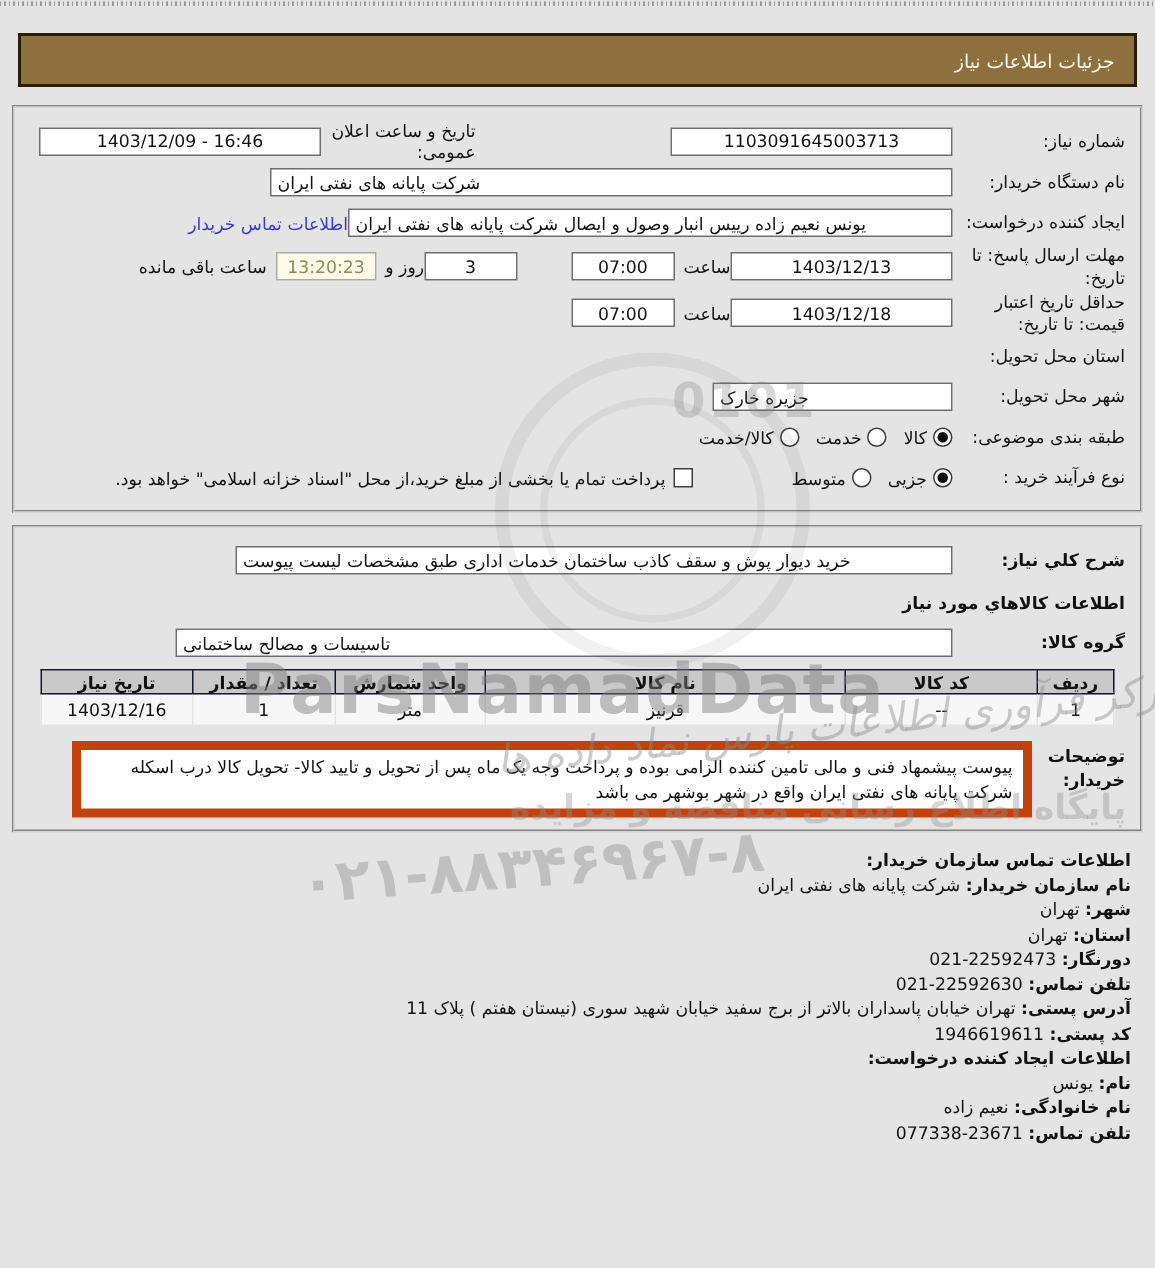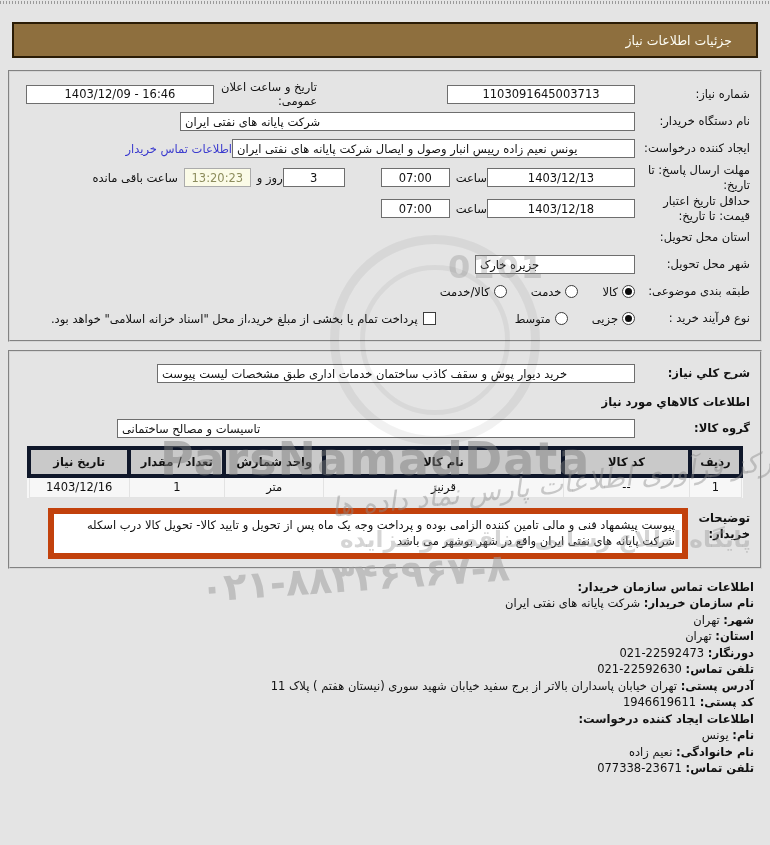--- a/index.html
+++ b/index.html
@@ -11,21 +11,21 @@
     color:#111;
     direction:rtl;
     position:relative;
   }
   .dotline { height:3px; margin-top:1px;
     background-image:repeating-linear-gradient(90deg,#9a9a9a 0 1px,transparent 1px 3px); }
 
   .page-header {
     margin:18px 12px 12px 12px; height:36px; line-height:34px;
     background:#8e6f3e; border:2px solid #2a1c06; color:#fdfdf4;
-    padding-right:24px; font-size:12.5px;
+    padding-right:13px; font-size:12.5px;
   }
 
   .panel {
     border:2px groove #d6d6d6; margin:0 8px 8px 8px; padding:8px 10px;
     position:relative; background:transparent;
   }
 
   .frow { display:flex; align-items:center; min-height:27px; }
   .frow.tall { align-items:center; min-height:31px; }
   .flabel { width:115px; flex:none; line-height:1.3; }
@@ -45,29 +45,29 @@
 
   .gap6{margin-left:6px}
   .mr30{margin-right:30px}.mr45{}.mr55{margin-right:55px}.mr130{margin-right:130px}
 
   .link { color:#3a3ace; cursor:pointer; }
   .countdown { background:#fbfbe7; color:#8c8c5c; border:1px solid #ababab; }
 
   .radio { width:13px; height:13px; border-radius:50%; border:1px solid #3c3c3c;
     background:#fff; position:relative; flex:none; margin-left:4px; }
   .radio.checked::after { content:""; position:absolute; inset:2px; background:#0c0c0c; border-radius:50%; }
-  .opt { margin-left:24px; }
+  .opt { margin-left:11px; }
   .checkbox { width:13px; height:13px; border:1px solid #3c3c3c; background:#fff; flex:none; margin-left:5px; }
 
   .section-heading { font-weight:bold; margin:8px 0 6px 0; }
 
   table.items { border-collapse:collapse; width:716px; margin:4px auto 10px auto;
     border:1px solid #aaa; background:#f7f7f7; }
-  table.items th { background:#c9c9c9; font-weight:bold; height:28px;
-    border:4px solid #0f172a; font-size:11.5px; }
+  table.items th { background:#c9c9c9; font-weight:bold; height:16px;
+    border:1px solid #0f172a; font-size:11.5px; }
   table.items td { background:#f7f7f7; height:21px; text-align:center;
     border:1px solid #e3e3e3; font-size:11.5px; }
   .col-row{width:52px}.col-code{width:132px}.col-name{width:250px}
   .col-unit{width:102px}.col-qty{width:98px}.col-date{width:102px}
 
   .notes-row { display:flex; align-items:flex-start; margin-top:2px; }
   .notes-label { width:62px; flex:none; font-weight:bold; line-height:1.4; padding-top:2px; }
   .notes-box { background:#fff; border:6px solid #c2410c; width:640px; min-height:40px;
     padding:3px 7px; line-height:1.45; text-align:right; }
 

